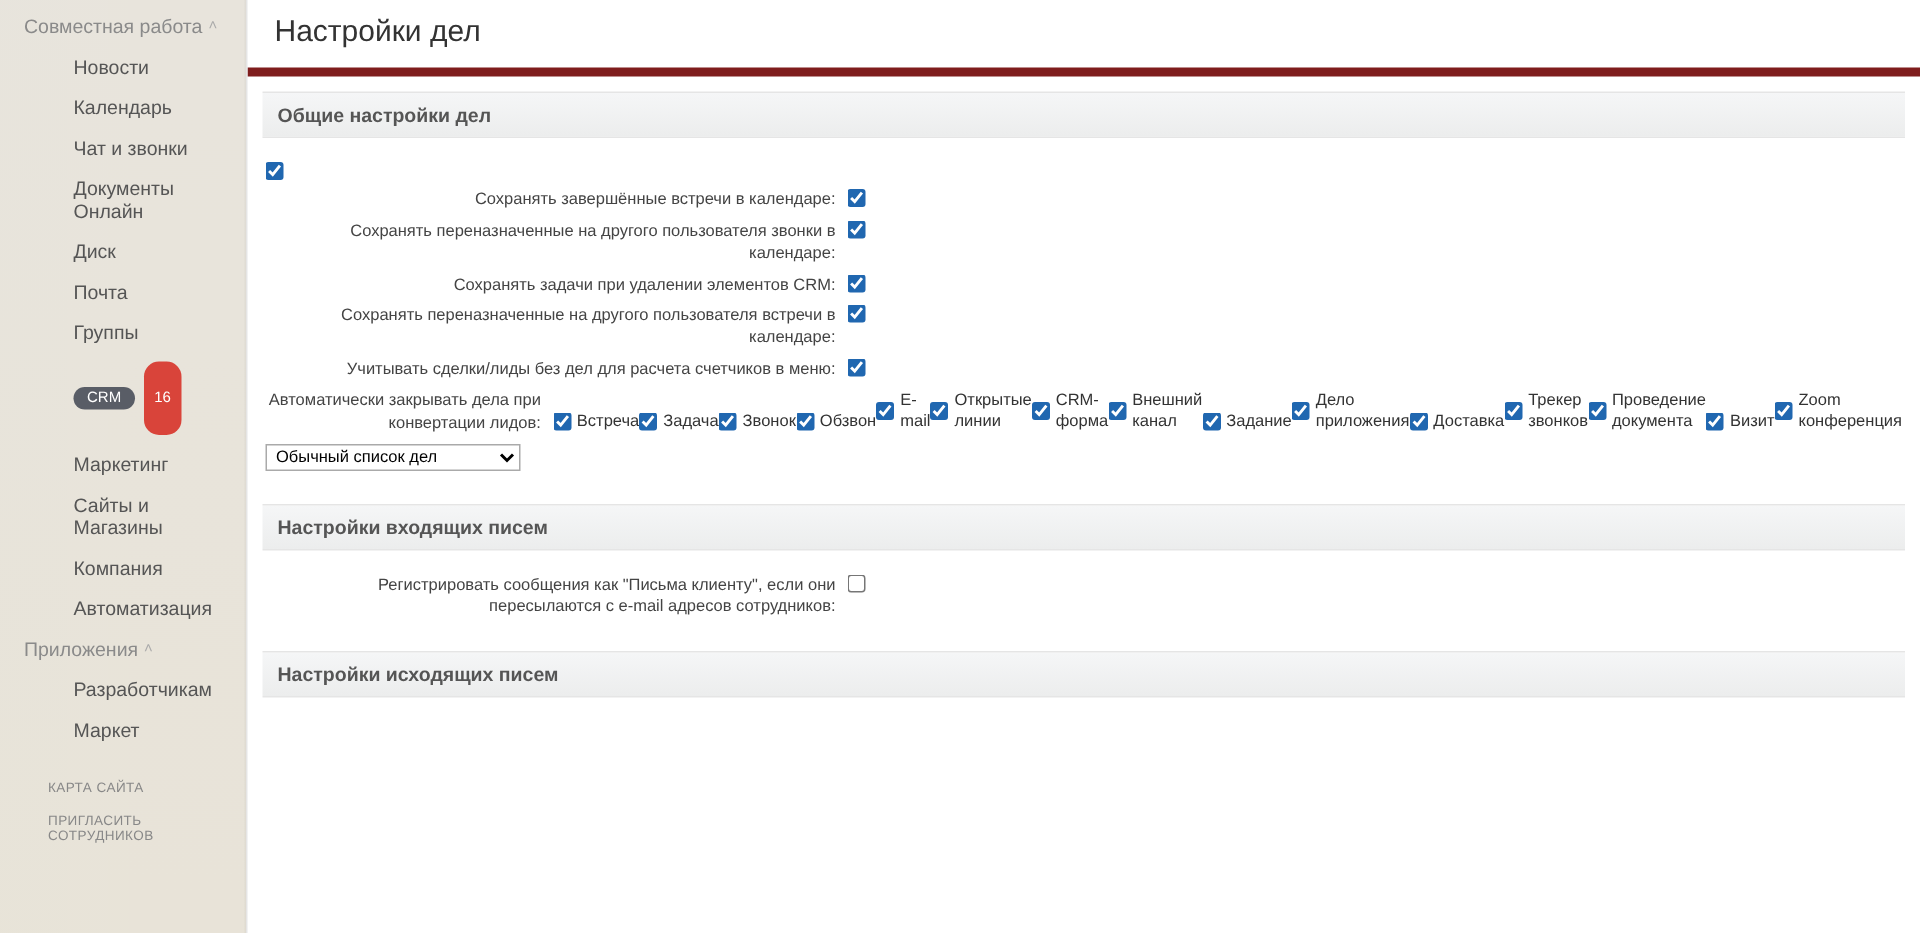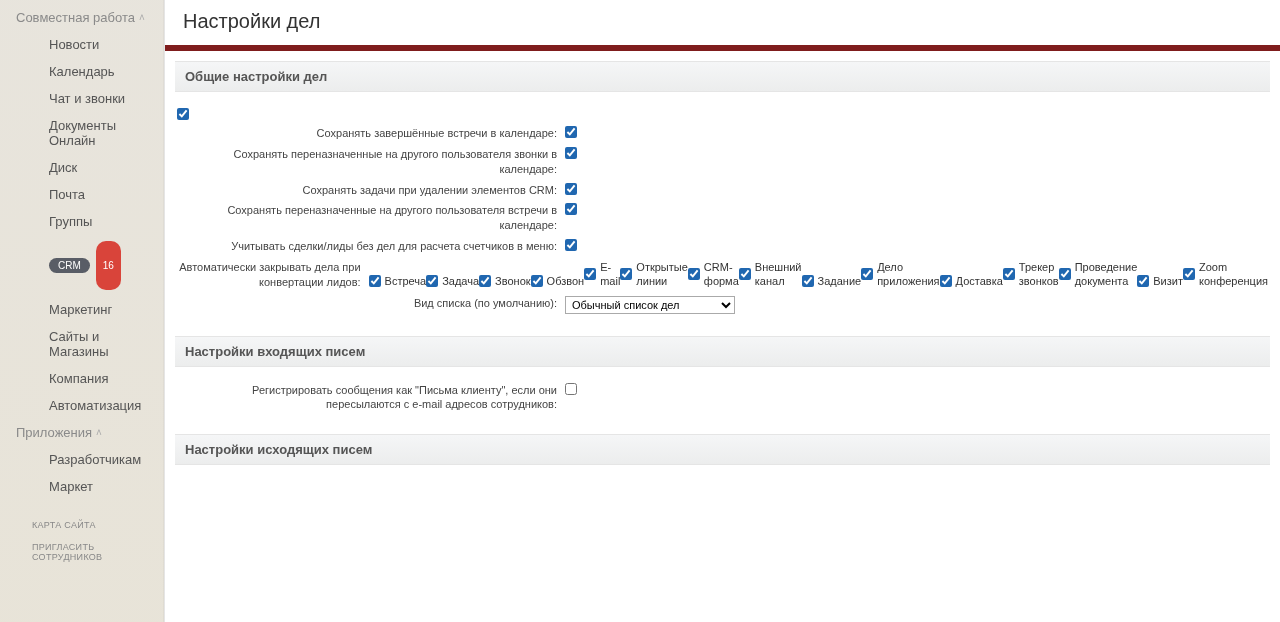--- a/index.html
+++ b/index.html
@@ -10,21 +10,21 @@
   .hamburger span { display: block; height: 2px; background: #6c6c6c; border-radius: 1px; }
   .logo-text { font-size: 18px; font-weight: 500; color: #333; }
   .logo-accent { color: #1e88d0; font-weight: 400; }
   .nav-section { padding: 6px 16px; font-size: 13px; color: #8a8a8a; display: flex; align-items: center; cursor: pointer; }
   .nav-section .caret { margin-left: 4px; font-size: 10px; color: #aaa; }
   .nav-item { padding: 6px 16px; font-size: 13px; color: #555; cursor: pointer; margin-left: 33px; }
   .nav-item.active { display: flex; align-items: center; }
   .pill { background: #595d66; color: #fff; font-size: 10px; border-radius: 10px; padding: 2px 9px; margin-right: 6px; }
   .badge { background: #d9443a; color: #fff; font-size: 10px; border-radius: 10px; padding: 19px 7px; }
   .bottom-links { margin-top: 14px; }
-  .bottom-link { padding: 6px 16px; font-size: 9px; letter-spacing: 0.3px; color: #888; text-transform: uppercase; cursor: pointer; margin-left: 16px; }
+  .bottom-link { padding: 6px 32px; font-size: 9px; letter-spacing: 0.3px; color: #888; text-transform: uppercase; cursor: pointer; }
   .main { flex: 1; background: #fff; height: 622px; overflow-y: auto; border-left: 1px solid #e5e5e5; }
   .page-header { padding: 10px 18px 12px; font-size: 20px; font-weight: 400; color: #333; border-bottom: 6px solid #7f1d1d; }
   .section-header { background: linear-gradient(#f5f6f7, #eceded); border: 1px solid #e5e5e5; border-left: none; border-right: none; margin: 10px 10px 0 10px; padding: 7px 10px; font-size: 13px; font-weight: 600; color: #555; }
   .form-area { padding: 10px 12px 6px; }
   .form-row { display: flex; align-items: flex-start; margin: 6px 0; }
   .form-label { width: 388px; text-align: right; padding-right: 8px; font-size: 11px; color: #444; line-height: 1.35; }
   .form-field { flex: 1; display: flex; align-items: flex-end; flex-direction: row; }
   .form-field.inline-row { flex-direction: row; align-items: center; }
   .check-line { display: flex; align-items: center; font-size: 11px; color: #333; line-height: 1.3; }
   .check-line input { margin-right: 4px; accent-color: #2067b0; }
@@ -170,21 +170,20 @@
             <span>Визит</span>
           </div>
           <div class="check-line">
             <input type="checkbox" checked="" style="">
             <span>Zoom конференция</span>
           </div>
         </div>
     </div>
 
     <div class="form-row">
-      <div class="form-label">Вид списка (по умолчанию):</div>
       <div class="form-field inline-row">
         <select><option>Обычный список дел</option></select>
       </div>
     </div>
   </div>
 
   <div class="section-header">Настройки входящих писем</div>
   <div class="form-area">
     <div class="form-row">
       <div class="form-label">Регистрировать сообщения как "Письма клиенту", если они пересылаются с e-mail адресов сотрудников:</div>

